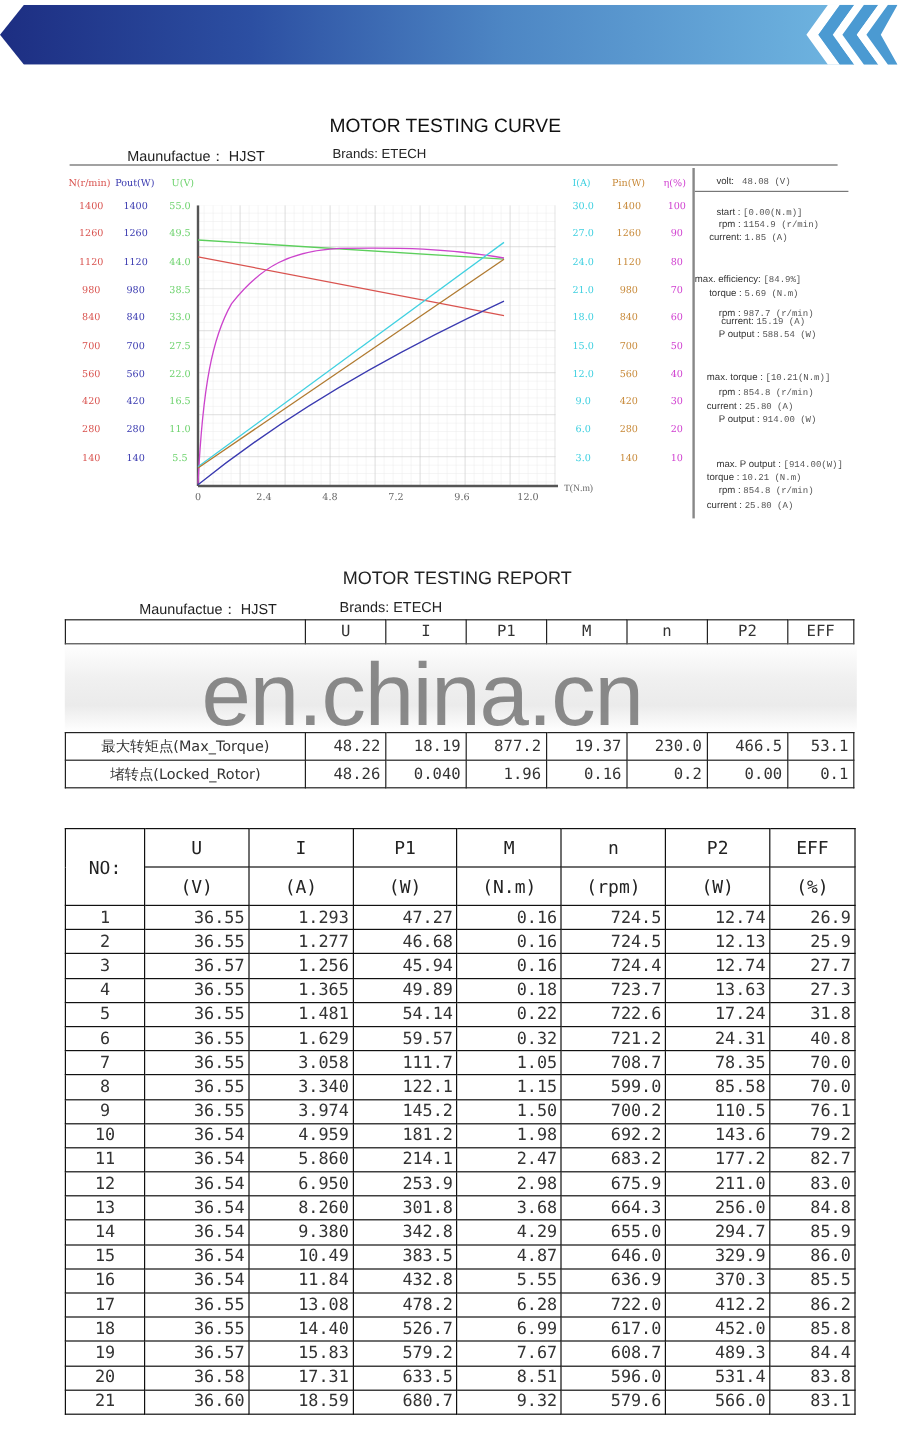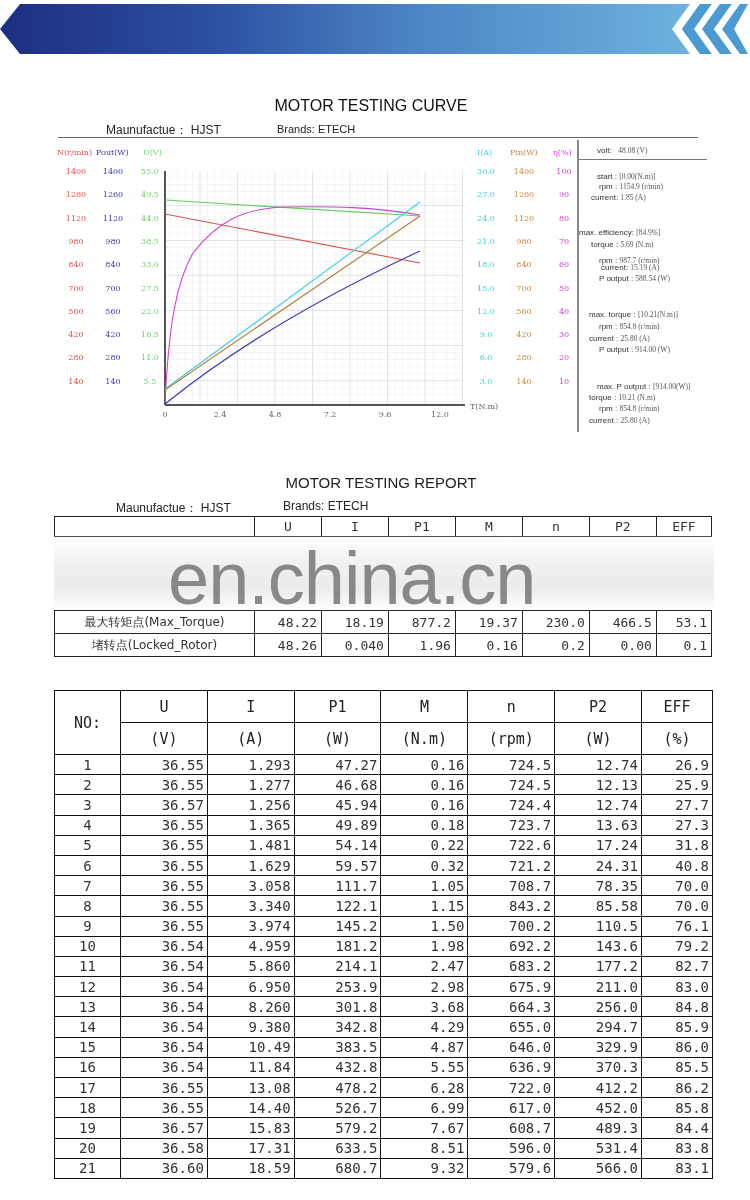--- a/index.html
+++ b/index.html
@@ -19,21 +19,21 @@
   .meta-line { position: absolute; left: 58px; top: 137px; width: 640px; border-top: 1px solid #666; }
 
   .axis-head { position: absolute; font-family: "DejaVu Serif", serif; font-size: 8px; }
   .axis-col { position: absolute; font-family: "DejaVu Serif", serif; font-size: 8px; text-align: center; }
   .axis-col div { position: absolute; width: 40px; left: -20px; }
 
   .plot { position: absolute; left: 163px; top: 171px; }
 
   .side-panel { position: absolute; left: 577px; top: 140px; width: 130px; height: 292px; border-left: 2px solid #888; }
   .side-panel .row { position: absolute; font-size: 8px; color: #333; white-space: nowrap; }
-  .side-panel .row .v { font-family: Liberation Serif, serif; color: #555; font-size: 7.5px; }
+  .side-panel .row .v { font-family: Liberation Mono, monospace; color: #555; font-size: 7.5px; }
   .side-sep { position: absolute; left: 0; top: 19px; width: 128px; border-top: 1px solid #777; }
 
   
   .report-title { position: absolute; left: 0; width: 762px; top: 474px; text-align: center; font-size: 15px; }
   .report-table { position: absolute; left: 54px; top: 516px; width: 658px; border-collapse: collapse; font-family: "DejaVu Sans Mono", monospace; font-size: 13px; }
   .report-table td { border: 1px solid #222; height: 23px; text-align: right; padding-right: 4px; color: #333; }
   .report-table td.lbl { text-align: center; font-family: "DejaVu Sans", sans-serif; font-size: 12px; padding: 0; }
   .report-table tr.hdr td { text-align: center; padding: 0; height: 20px; }
   .blur-band { position: absolute; left: 54px; top: 536px; width: 660px; height: 74px; background: linear-gradient(180deg, rgba(255,255,255,0.2), rgba(240,240,240,1) 40%, rgba(235,235,235,1) 70%, rgba(255,255,255,0.3)); }
   .watermark { position: absolute; left: 168px; top: 536px; font-size: 74px; color: #777; opacity: 0.85; font-family: "Liberation Sans", sans-serif; letter-spacing: -1px; }
@@ -133,21 +133,21 @@
 </svg>
 
 <div class="axis-col" style="left:165px;top:410px;color:#666;">
   <div style="left:-20px">0</div>
   <div style="left:35px">2.4</div>
   <div style="left:90px">4.8</div>
   <div style="left:145px">7.2</div>
   <div style="left:200px">9.6</div>
   <div style="left:255px">12.0</div>
 </div>
-<div class="axis-head" style="left:470px;top:402px;color:#666;">T(N.m)</div>
+<div class="axis-head" style="left:470px;top:402px;color:#666;font-family:Liberation Serif, serif;">T(N.m)</div>
 
 <div class="axis-head" style="left:477px;top:148px;color:#3fd0e0;">I(A)</div>
 <div class="axis-head" style="left:510px;top:148px;color:#c88a3a;">Pin(W)</div>
 <div class="axis-head" style="left:553px;top:148px;color:#d040d0;">η(%)</div>
 
 <div class="axis-col" style="left:486px;top:167px;color:#3fd0e0;">
   <div style="top:0">30.0</div>
   <div style="top:23.3px">27.0</div>
   <div style="top:46.6px">24.0</div>
   <div style="top:69.9px">21.0</div>
@@ -343,21 +343,21 @@
         <td>708.7</td>
         <td>78.35</td>
         <td>70.0</td>
       </tr>
       <tr>
         <td class="no">8</td>
         <td>36.55</td>
         <td>3.340</td>
         <td>122.1</td>
         <td>1.15</td>
-        <td>843.2</td>
+        <td>599.0</td>
         <td>85.58</td>
         <td>70.0</td>
       </tr>
       <tr>
         <td class="no">9</td>
         <td>36.55</td>
         <td>3.974</td>
         <td>145.2</td>
         <td>1.50</td>
         <td>700.2</td>

